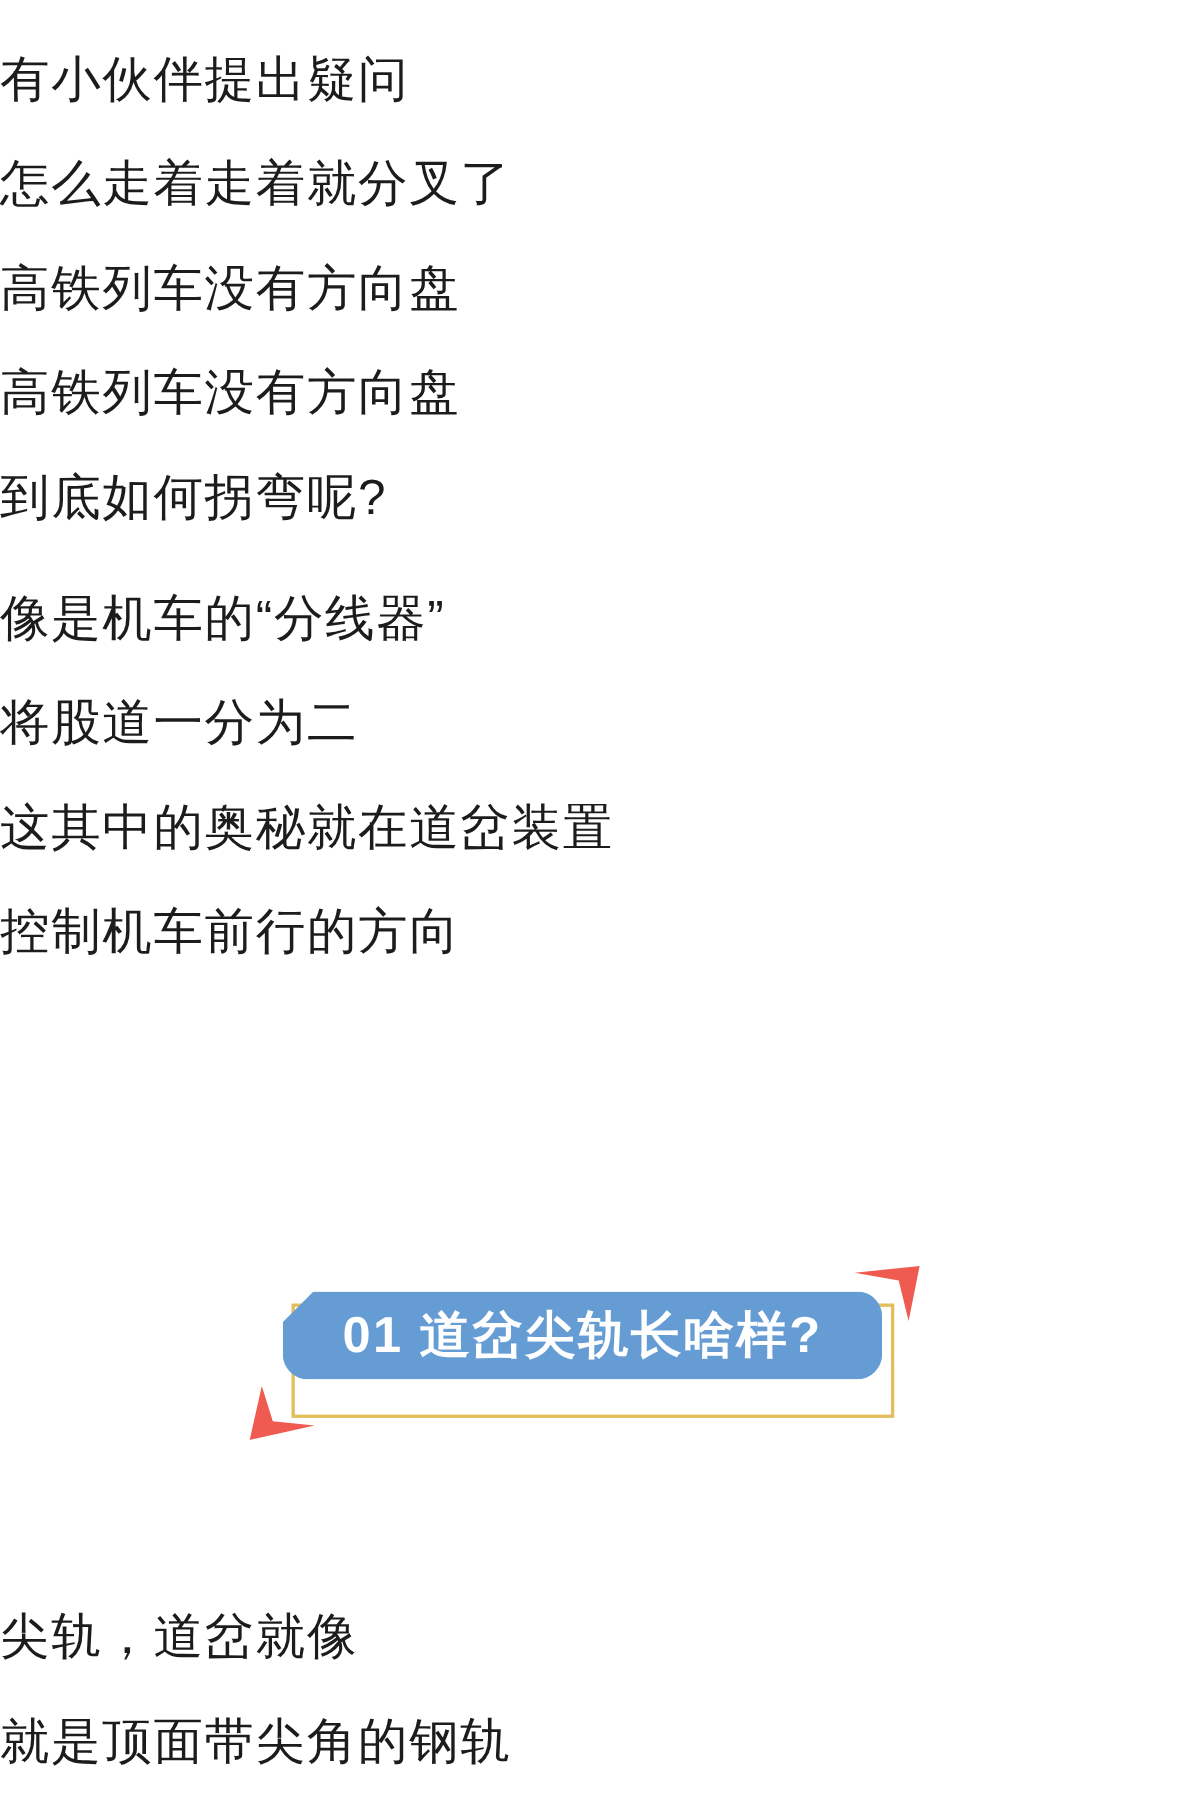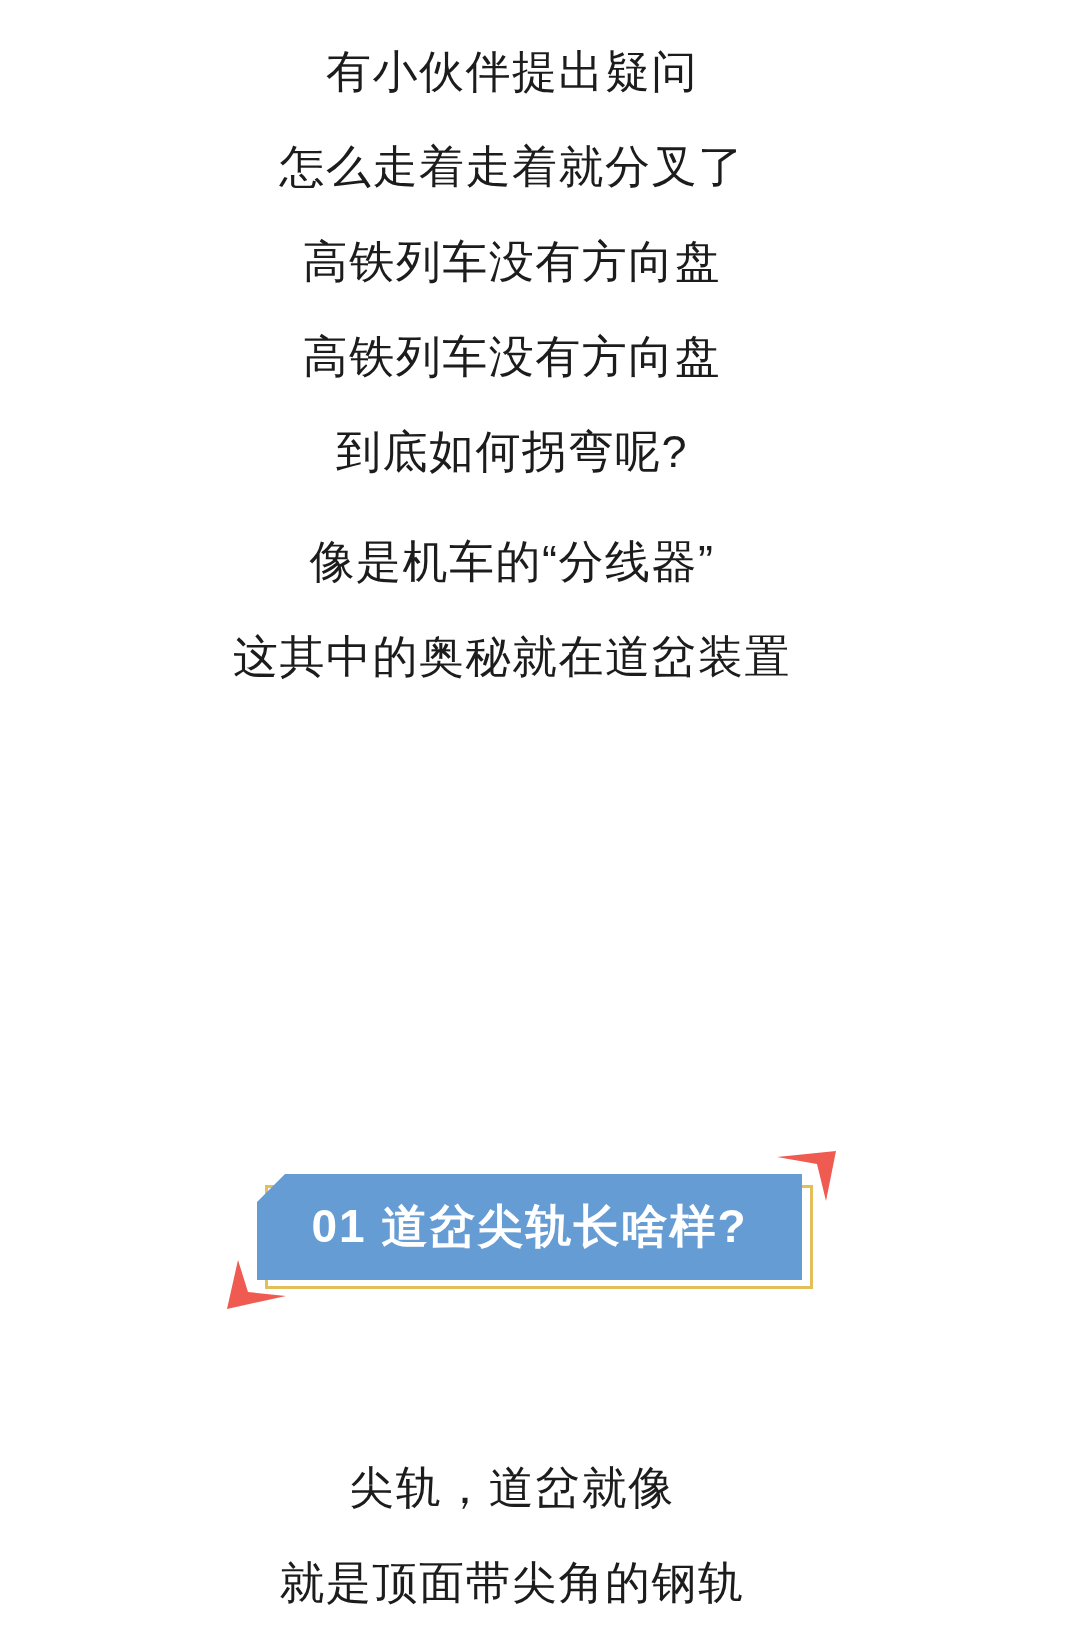--- a/index.html
+++ b/index.html
@@ -13,22 +13,20 @@
     height: 1636px;
     margin: 0 auto;
     background: #ffffff;
     overflow: hidden;
     font-family: "Liberation Sans", "DejaVu Sans", sans-serif;
   }
   .text-block {
     position: absolute;
     left: 0;
     width: 968px;
-    text-align: center;
-    padding-left: 28px;
   }
   .text-block p {
     margin: 0;
     height: 95px;
     line-height: 95px;
     font-size: 45px;
     letter-spacing: 1.5px;
     font-weight: 500;
     color: #1c1c1c;
     white-space: nowrap;
@@ -54,27 +52,28 @@
     border: 3px solid #e2bf5a;
     box-sizing: border-box;
     background: transparent;
     z-index: 1;
   }
   .banner-box {
     position: absolute;
     left: 257px;
     top: 1174px;
     width: 545px;
-    height: 106px;
+    height: 80px;
     background: #669cd4;
     clip-path: polygon(28px 0, 100% 0, 100% 100%, 0 100%, 0 28px);
     z-index: 2;
     display: flex;
     align-items: center;
     justify-content: center;
+    border-radius: 23px;
   }
   .banner-text {
     color: #ffffff;
     font-size: 46px;
     font-weight: 700;
     letter-spacing: 2px;
     white-space: nowrap;
   }
   .corner-arrows {
     position: absolute;
@@ -91,21 +90,23 @@
   <div class="text-block block-intro">
     <p>有小伙伴提出疑问</p>
     <p>怎么走着走着就分叉了</p>
     <p>高铁列车没有方向盘</p>
     <p>高铁列车没有方向盘</p>
     <p>到底如何拐弯呢?</p>
   </div>
 
   <div class="text-block block-explain">
     <p>像是机车的“分线器”</p>
+    <p>将股道一分为二</p>
     <p>这其中的奥秘就在道岔装置</p>
+    <p>控制机车前行的方向</p>
   </div>
 
   <div class="banner-group">
     <div class="banner-outline"></div>
     <div class="banner-box">
       <span class="banner-text">01 道岔尖轨长啥样?</span>
     </div>
     <svg class="corner-arrows" width="1080" height="1636" viewBox="0 0 1080 1636">
       <polygon points="777,1157 836,1151 826,1201 817,1164" fill="#ef5b50"></polygon>
       <polygon points="286,1296 227,1309 238,1260 248,1292" fill="#ef5b50"></polygon>

